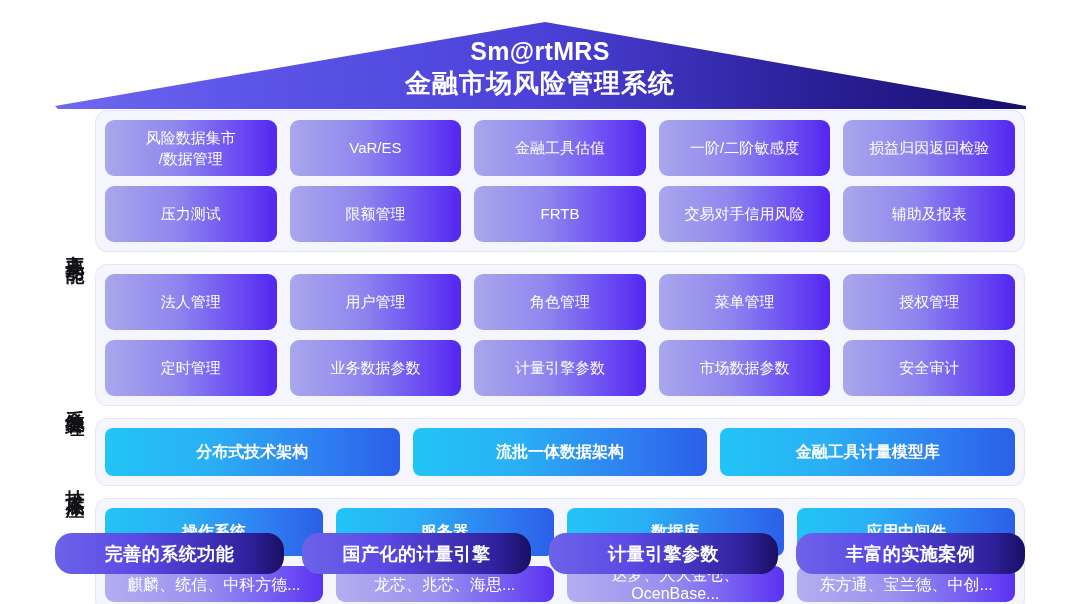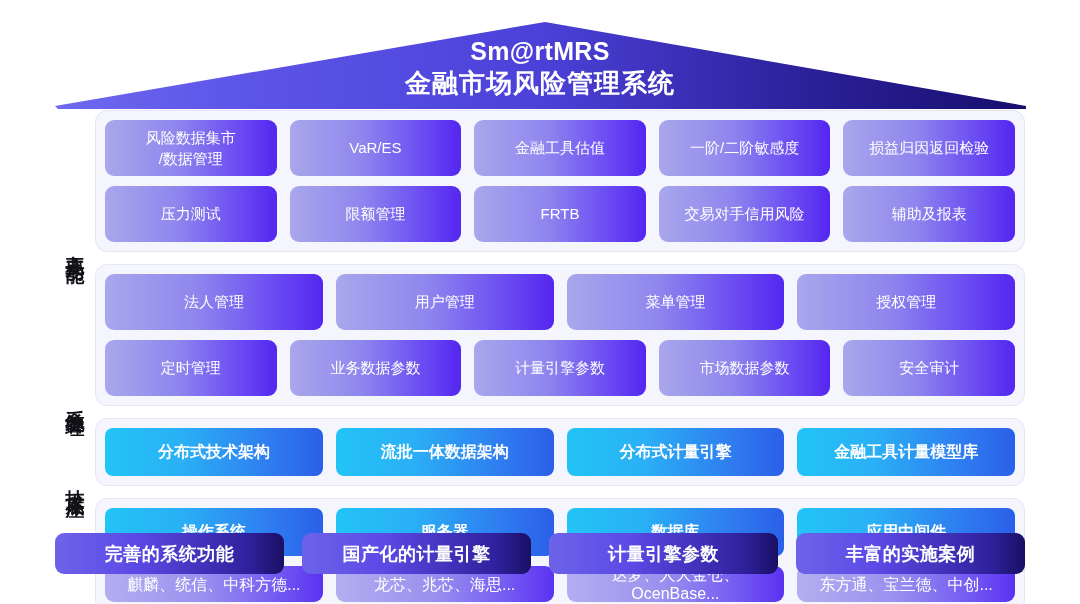--- a/index.html
+++ b/index.html
@@ -94,21 +94,21 @@
     font-size:16px;font-weight:normal;line-height:19px;
     height:36px;
   }
 
   
   .bottom{
     position:absolute;left:55px;top:533px;width:970px;
     display:flex;gap:18px;
   }
   .banner{
-    flex:1;height:41px;border-radius:9px;
+    flex:1;height:41px;border-radius:17px;
     display:flex;align-items:center;justify-content:center;
     color:#fff;font-size:18px;font-weight:bold;letter-spacing:.5px;
     background:linear-gradient(90deg,#6d63e8 0%,#5b4ae6 35%,#2f219c 85%,#190f63 100%);
   }
 </style>
 </head>
 <body>
 
 <div class="roof-wrap">
   <svg class="roof-svg" width="1080" height="112" viewBox="0 0 1080 112">
@@ -180,20 +180,23 @@
     </div>
     <div class="panel">
       <div class="row">
         <div class="cell pill-purple">
             <span>法人管理</span>
           </div>
         <div class="cell pill-purple">
             <span>用户管理</span>
           </div>
         <div class="cell pill-purple">
+            <span>角色管理</span>
+          </div>
+        <div class="cell pill-purple">
             <span>菜单管理</span>
           </div>
         <div class="cell pill-purple">
             <span>授权管理</span>
           </div>
       </div>
       <div class="row">
         <div class="cell pill-purple">
             <span>定时管理</span>
           </div>
@@ -219,23 +222,20 @@
     </div>
     <div class="panel">
       <div class="row">
         <div class="cell pill-cyan">
             <span>分布式技术架构</span>
           </div>
         <div class="cell pill-cyan">
             <span>流批一体数据架构</span>
           </div>
         <div class="cell pill-cyan">
-            <span>分布式计量引擎</span>
-          </div>
-        <div class="cell pill-cyan">
             <span>金融工具计量模型库</span>
           </div>
       </div>
     </div>
   </div>
 
   <div class="section sec-xc">
     <div class="side-label">
       <span>信创支持</span>
     </div>

